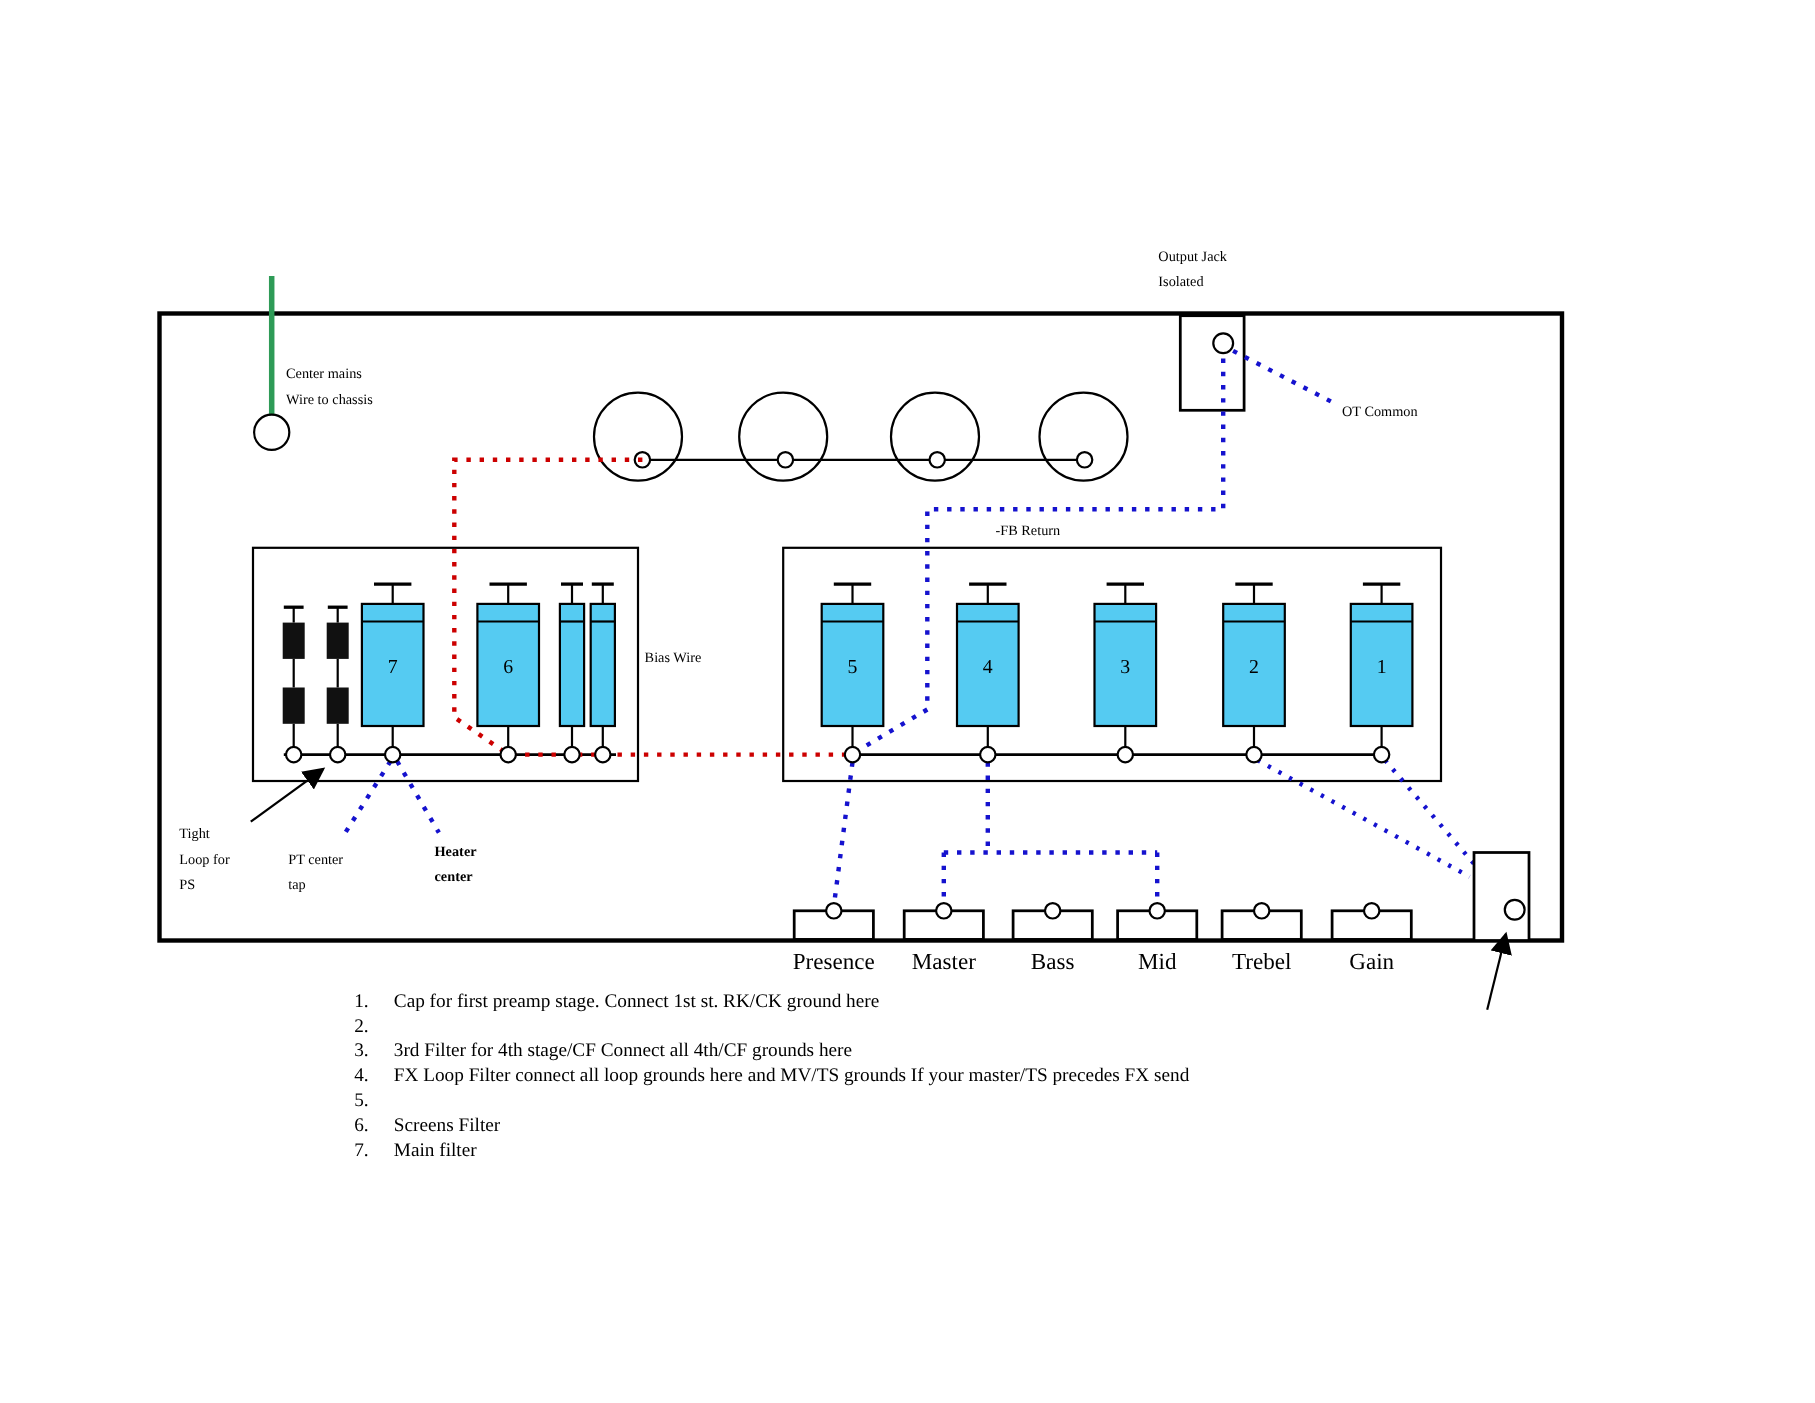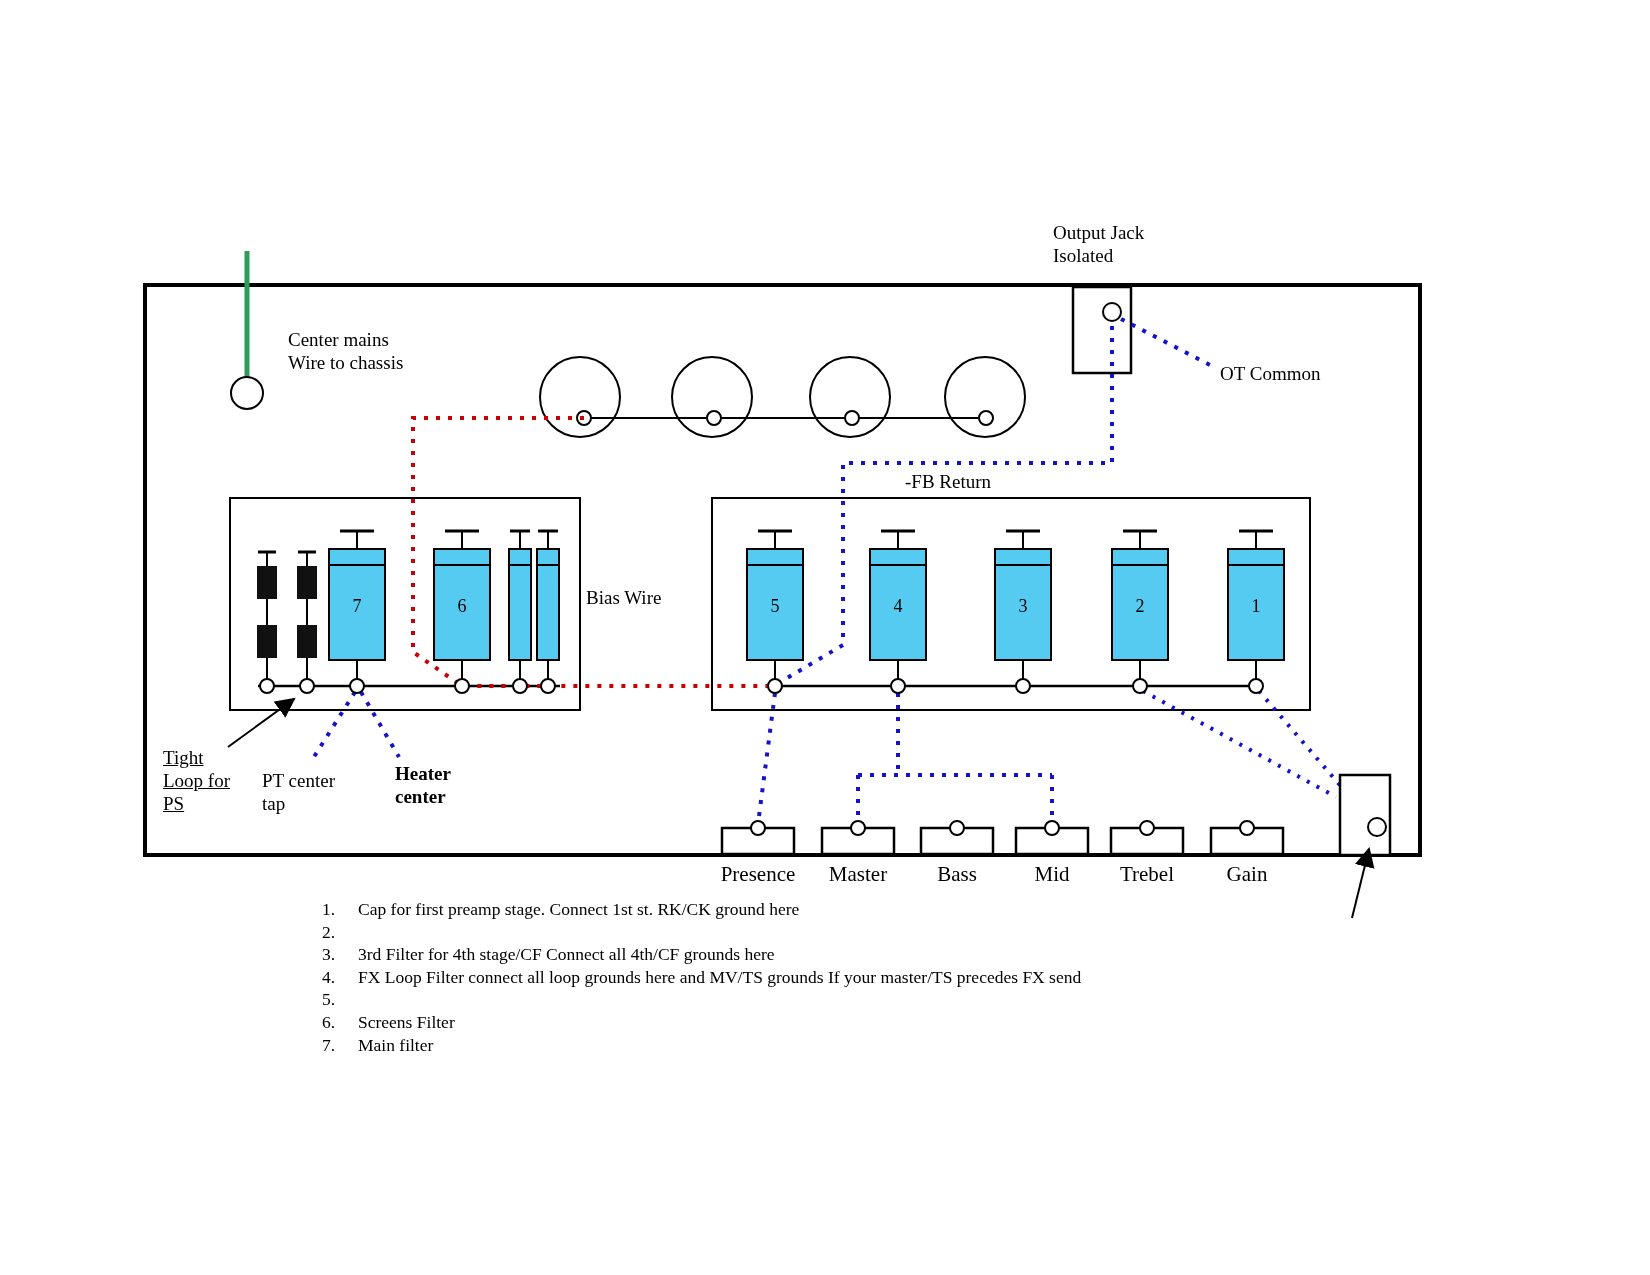--- a/index.html
+++ b/index.html
@@ -1,20 +1,20 @@
 <!DOCTYPE html>
 <html><head>
 <meta charset="utf-8">
 <style>
   html,body{margin:0;padding:0;background:#ffffff;}
   #stage{
     position:relative;width:1650px;height:1275px;background:#ffffff;overflow:hidden;
     font-family:"Liberation Serif", serif;color:#000;
   }
-  .lbl{position:absolute;font-size:19px;line-height:23px;white-space:nowrap;}
+  .lbl{position:absolute;font-size:13px;line-height:23px;white-space:nowrap;}
   .cap-num{position:absolute;width:56px;text-align:center;font-size:18px;}
   .pot-lbl{position:absolute;width:110px;text-align:center;font-size:21px;}
   .notes{position:absolute;left:322px;top:898px;font-size:17.5px;}
   .note-row{display:flex;line-height:22.6px;}
   .note-num{display:inline-block;width:36px;}
   svg{position:absolute;left:0;top:0;}
 </style>
 </head>
 <body>
 
@@ -170,35 +170,35 @@
     <circle cx="1247" cy="828" r="7" fill="#fff" stroke="#000" stroke-width="2"></circle>
   </g>
 
   <rect x="1340" y="775" width="50" height="80" fill="#fff" stroke="#000" stroke-width="2.5"></rect>
   <circle cx="1377" cy="827" r="9" fill="#fff" stroke="#000" stroke-width="2"></circle>
 
   <line x1="228" y1="747" x2="294" y2="699" stroke="#000" stroke-width="2" marker-end="url(#arrow)"></line>
   <line x1="1352" y1="918" x2="1369" y2="849" stroke="#000" stroke-width="2" marker-end="url(#arrow)"></line>
 </svg>
 
-<div class="lbl" style="left:260px;top:328px;margin-left:28px;">
+<div class="lbl" style="left:260px;top:328px;">
   <div>Center mains</div>
   <div>Wire to chassis</div>
 </div>
 
 <div class="lbl" style="left:1053px;top:221px;">
   <div>Output Jack</div>
   <div>Isolated</div>
 </div>
 
 <div class="lbl" style="left:1220px;top:362px;">OT Common</div>
 <div class="lbl" style="left:905px;top:470px;">-FB Return</div>
 <div class="lbl" style="left:586px;top:586px;">Bias Wire</div>
 
-<div class="lbl" style="left:163px;top:746px;text-decoration:underline;">
+<div class="lbl" style="left:163px;top:746px;">
   <div>Tight</div>
   <div>Loop for</div>
   <div>PS</div>
 </div>
 
 <div class="lbl" style="left:262px;top:769px;">
   <div>PT center</div>
   <div>tap</div>
 </div>
 

